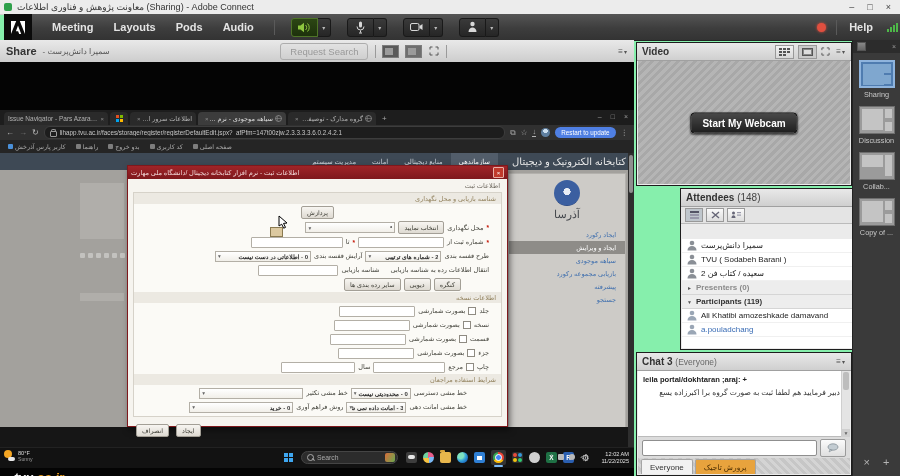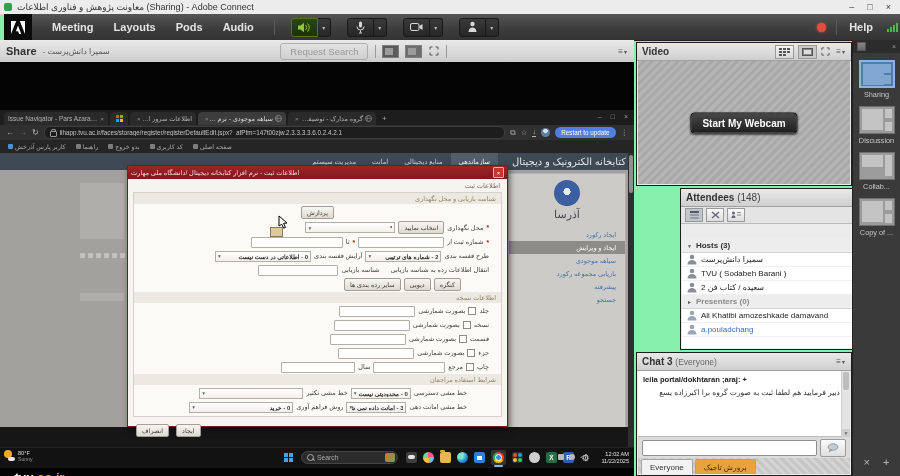--- a/index.html
+++ b/index.html
@@ -687,24 +687,20 @@
       <span class="tgl">
         <svg width="10" height="8" viewBox="0 0 10 8">
             <circle cx="2.5" cy="2" r="1.5" fill="#667"></circle>
             <path d="M0.5 7c0-2 1-2.8 2-2.8s2 .8 2 2.8z" fill="#667"></path>
             <rect x="6" y="1" width="4" height="1.2" fill="#99a"></rect>
             <rect x="6" y="3.5" width="4" height="1.2" fill="#99a"></rect>
           </svg>
       </span>
     </div>
     <div class="alist">
-      <div class="asec">
-        <span class="tri">▼</span>
-        <span>Hosts (3)</span>
-      </div>
       <div class="arow">
         <svg width="10" height="11" viewBox="0 0 10 11">
             <circle cx="5" cy="3" r="2.3" fill="#8a8f96"></circle>
             <path d="M0.5 10.5c0-3 2-4.5 4.5-4.5s4.5 1.5 4.5 4.5z" fill="#8a8f96"></path>
           </svg>
         <span class="nm" style="direction:rtl;text-align:left">سمیرا دانش‌پرست</span>
         <span class="stat">
           <svg width="10" height="10" viewBox="0 0 10 10">
               <rect x="3" y="0.5" width="3" height="5" rx="1.5" fill="#55606b"></rect>
               <path d="M1.5 4.5a3 3 0 0 0 6 0" stroke="#55606b" fill="none"></path>
@@ -731,20 +727,24 @@
         <svg width="10" height="11" viewBox="0 0 10 11">
             <circle cx="5" cy="3" r="2.3" fill="#8a8f96"></circle>
             <path d="M0.5 10.5c0-3 2-4.5 4.5-4.5s4.5 1.5 4.5 4.5z" fill="#8a8f96"></path>
           </svg>
         <span class="nm" style="direction:rtl;text-align:left">سعیده / کتاب فن 2</span>
       </div>
       <div class="asec dim">
         <span class="tri">►</span>
         <span>Presenters (0)</span>
       </div>
+      <div class="asec">
+        <span class="tri">▼</span>
+        <span>Participants (119)</span>
+      </div>
       <div class="arow">
         <svg width="10" height="11" viewBox="0 0 10 11">
             <circle cx="5" cy="3" r="2.3" fill="#9aa6b5"></circle>
             <path d="M0.5 10.5c0-3 2-4.5 4.5-4.5s4.5 1.5 4.5 4.5z" fill="#9aa6b5"></path>
           </svg>
         <span class="nm">Ali Khatibi amozeshkade damavand</span>
       </div>
       <div class="arow">
         <svg width="10" height="11" viewBox="0 0 10 11">
             <circle cx="5" cy="3" r="2.3" fill="#9aa6b5"></circle>

